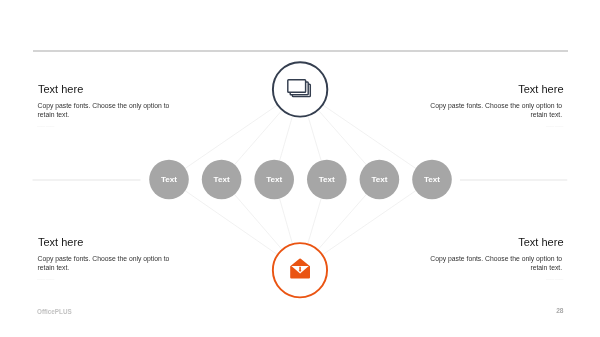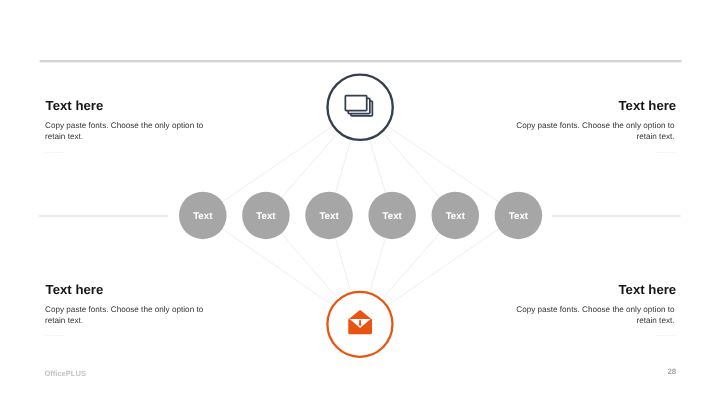--- a/index.html
+++ b/index.html
@@ -1,21 +1,21 @@
 <!DOCTYPE html>
 <html><head>
 <meta charset="utf-8">
 <style>
   html,body{margin:0;padding:0;}
   body{width:600px;height:337px;background:#ffffff;font-family:"Liberation Sans",sans-serif;overflow:hidden;
        -webkit-font-smoothing:antialiased;}
   .slide{position:relative;width:600px;height:337px;background:#fff;}
   .rule{position:absolute;background:#d4d4d4;height:1px;}
   .rule-top{left:33px;top:50px;width:534.5px;height:1.5px;}
-  .heading{position:absolute;font-size:11px;font-weight:bold;color:#161616;white-space:nowrap;}
+  .heading{position:absolute;font-size:11px;font-weight:normal;color:#161616;white-space:nowrap;}
   .body{position:absolute;font-size:6.8px;color:#333333;line-height:9.3px;width:134px;}
   .faint{position:absolute;font-size:4.4px;font-weight:bold;color:#f1f1f1;white-space:nowrap;letter-spacing:-0.35px;line-height:6px;}
   .footer{position:absolute;font-size:6.3px;font-weight:bold;color:#c2c2c2;white-space:nowrap;}
   .pageno{position:absolute;font-size:6.6px;font-weight:bold;color:#a9a9a9;white-space:nowrap;}
   .diagram{position:absolute;left:0;top:0;width:600px;height:337px;}
   .node-label{font-family:"Liberation Sans",sans-serif;font-size:8.1px;font-weight:bold;fill:#ffffff;}
 </style>
 </head>
 <body>
 

